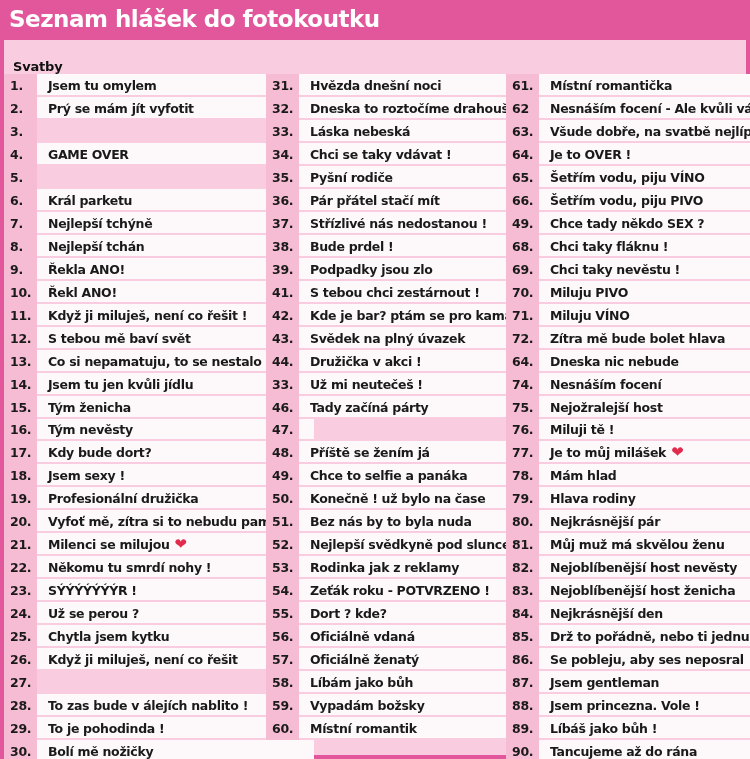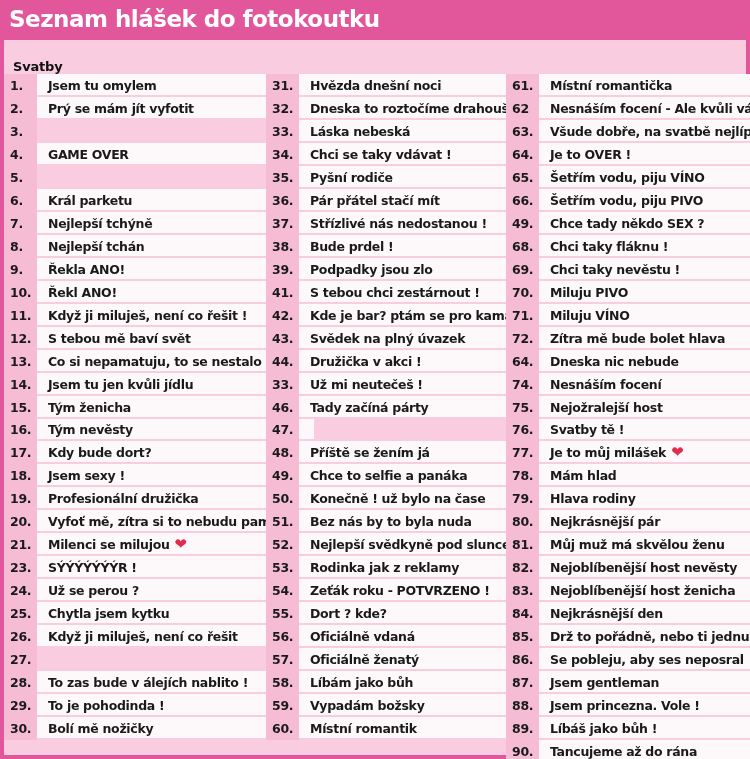--- a/index.html
+++ b/index.html
@@ -206,20 +206,26 @@
           </div>
         </div>
         <div class="row">
           <div class="num">21.</div>
           <div class="txt">
             <span>Milenci se milujou</span>
             <span class="heart">❤</span>
           </div>
         </div>
         <div class="row">
+          <div class="num">22.</div>
+          <div class="txt">
+            <span>Někomu tu smrdí nohy !</span>
+          </div>
+        </div>
+        <div class="row">
           <div class="num">23.</div>
           <div class="txt">
             <span>SÝÝÝÝÝÝÝR !</span>
           </div>
         </div>
         <div class="row">
           <div class="num">24.</div>
           <div class="txt">
             <span>Už se perou ?</span>
           </div>
@@ -518,21 +524,21 @@
         </div>
         <div class="row">
           <div class="num">75.</div>
           <div class="txt">
             <span>Nejožralejší host</span>
           </div>
         </div>
         <div class="row">
           <div class="num">76.</div>
           <div class="txt">
-            <span>Svatby tě !</span>
+            <span>Miluji tě !</span>
           </div>
         </div>
         <div class="row">
           <div class="num">77.</div>
           <div class="txt">
             <span>Je to můj milášek</span>
             <span class="heart">❤</span>
           </div>
         </div>
         <div class="row">

